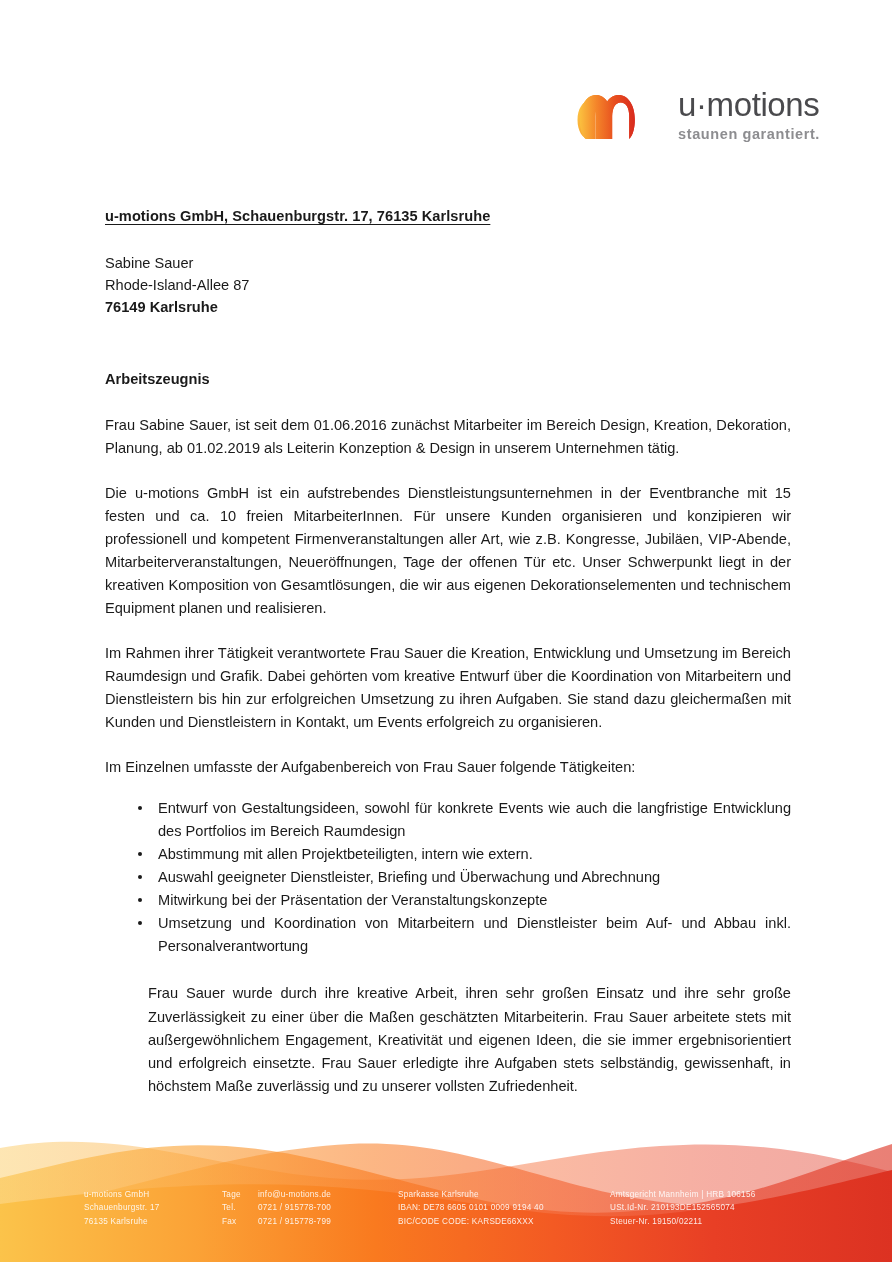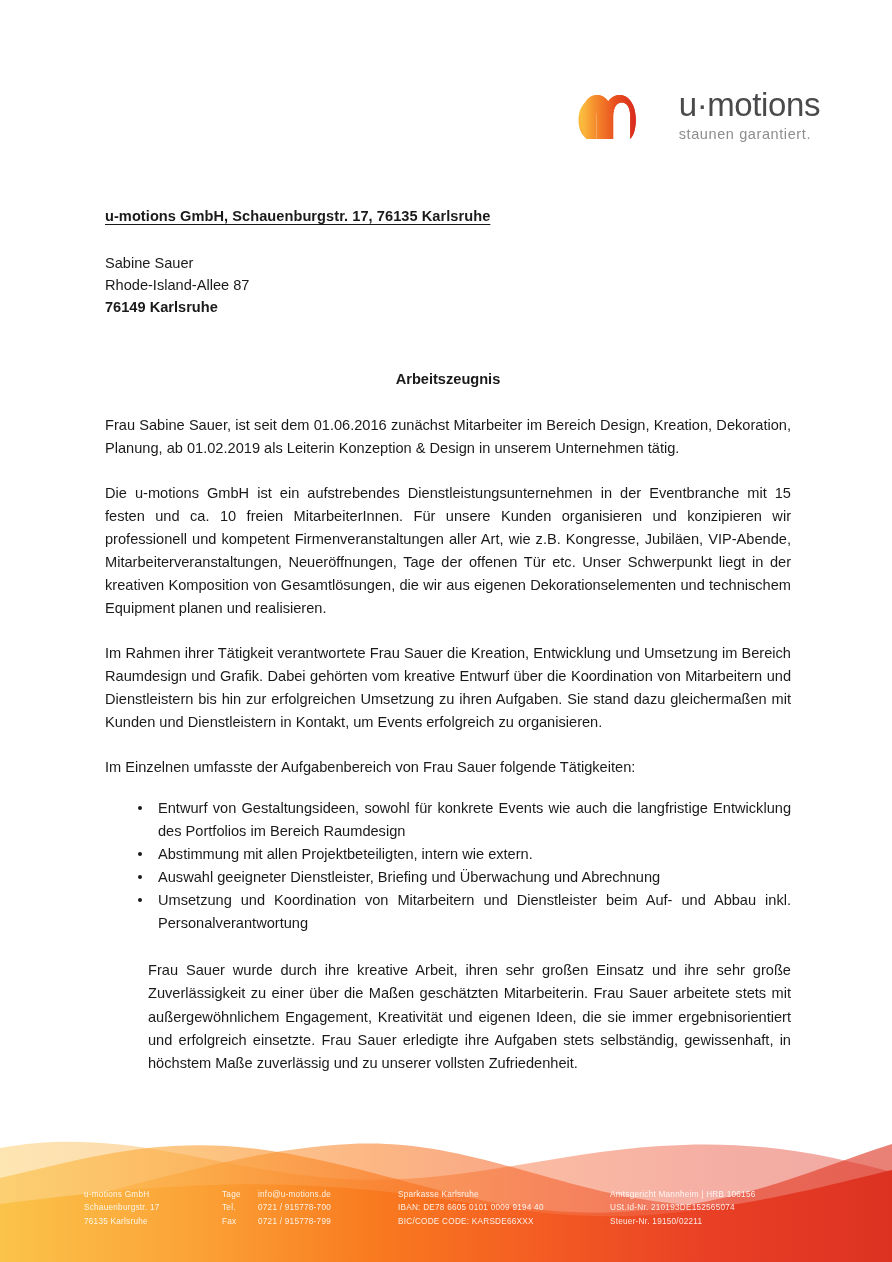--- a/index.html
+++ b/index.html
@@ -45,21 +45,21 @@
     font-size: 33px;
     letter-spacing: -0.4px;
     color: #4a4a4d;
     font-weight: 400;
   }
   .logo-tagline {
     font-size: 14.5px;
     letter-spacing: 0.6px;
     color: #8d8d90;
     margin-top: 6px;
-    font-weight: 400;
+    font-weight: 700;
   }
 
   
   .letter {
     position: absolute;
     left: 105px;
     top: 208px;
     width: 686px;
   }
   .sender-line {
@@ -73,21 +73,21 @@
   .recipient {
     margin-top: 28px;
     font-size: 14.6px;
     color: #1a1a1a;
     line-height: 1.52;
   }
   .recipient div.bold { font-weight: bold; }
 
   .doc-title {
     margin-top: 52px;
-    text-align: center;
+    text-align: left;
     font-size: 14.6px;
     font-weight: bold;
     color: #1a1a1a;
   }
 
   p.para {
     margin: 0;
     margin-top: 22px;
     font-size: 14.6px;
     line-height: 1.58;
@@ -210,20 +210,21 @@
 
     <p class="para first">Frau Sabine Sauer, ist seit dem 01.06.2016 zunächst Mitarbeiter im Bereich Design, Kreation, Dekoration, Planung, ab 01.02.2019 als Leiterin Konzeption &amp; Design in unserem Unternehmen tätig.</p>
     <p class="para">Die u-motions GmbH ist ein aufstrebendes Dienstleistungsunternehmen in der Eventbranche mit 15 festen und ca. 10 freien MitarbeiterInnen. Für unsere Kunden organisieren und konzipieren wir professionell und kompetent Firmenveranstaltungen aller Art, wie z.B. Kongresse, Jubiläen, VIP-Abende, Mitarbeiterveranstaltungen, Neueröffnungen, Tage der offenen Tür etc. Unser Schwerpunkt liegt in der kreativen Komposition von Gesamtlösungen, die wir aus eigenen Dekorationselementen und technischem Equipment planen und realisieren.</p>
     <p class="para">Im Rahmen ihrer Tätigkeit verantwortete Frau Sauer die Kreation, Entwicklung und Umsetzung im Bereich Raumdesign und Grafik. Dabei gehörten vom kreative Entwurf über die  Koordination von Mitarbeitern und Dienstleistern bis hin zur erfolgreichen Umsetzung zu ihren Aufgaben. Sie stand dazu gleichermaßen mit Kunden und Dienstleistern in Kontakt, um Events erfolgreich zu organisieren.</p>
     <p class="para">Im Einzelnen umfasste der Aufgabenbereich von Frau Sauer folgende Tätigkeiten:</p>
 
     <ul class="tasks">
       <li>Entwurf von Gestaltungsideen, sowohl für konkrete Events wie auch die langfristige Entwicklung des Portfolios im Bereich Raumdesign</li>
       <li class="nojust">Abstimmung mit allen Projektbeteiligten, intern wie extern.</li>
       <li class="nojust">Auswahl geeigneter Dienstleister, Briefing und Überwachung und Abrechnung</li>
+      <li class="nojust">Mitwirkung bei der Präsentation der Veranstaltungskonzepte</li>
       <li>Umsetzung und Koordination von Mitarbeitern und Dienstleister beim Auf- und Abbau inkl. Personalverantwortung</li>
     </ul>
 
     <p class="para closing">Frau Sauer wurde durch ihre kreative Arbeit, ihren sehr großen Einsatz und ihre sehr große Zuverlässigkeit zu einer über die Maßen geschätzten Mitarbeiterin. Frau Sauer arbeitete stets mit außergewöhnlichem Engagement, Kreativität und eigenen Ideen, die sie immer ergebnisorientiert und erfolgreich einsetzte. Frau Sauer erledigte ihre Aufgaben stets selbständig, gewissenhaft, in höchstem Maße zuverlässig und zu unserer vollsten Zufriedenheit.</p>
   </div>
 
   <div class="footer">
     <svg viewBox="0 0 892 176" preserveAspectRatio="none">
       <defs>
         <linearGradient id="wavegrad" x1="0" y1="0" x2="1" y2="0">

